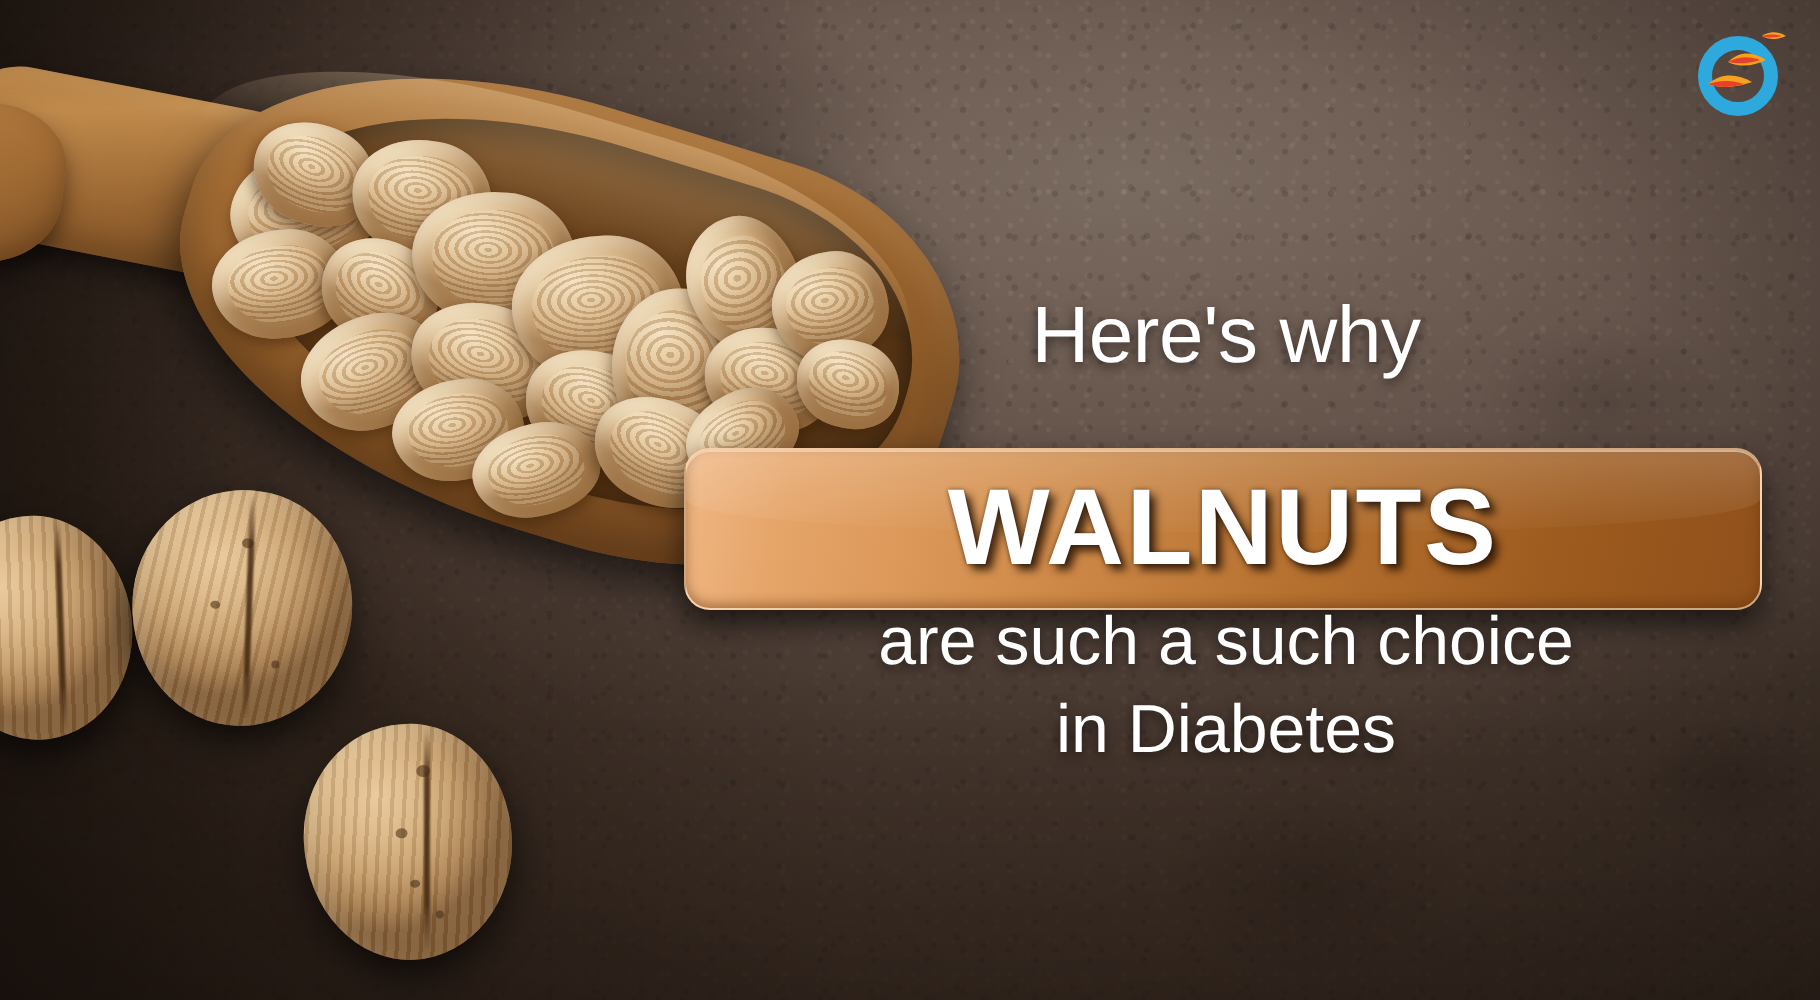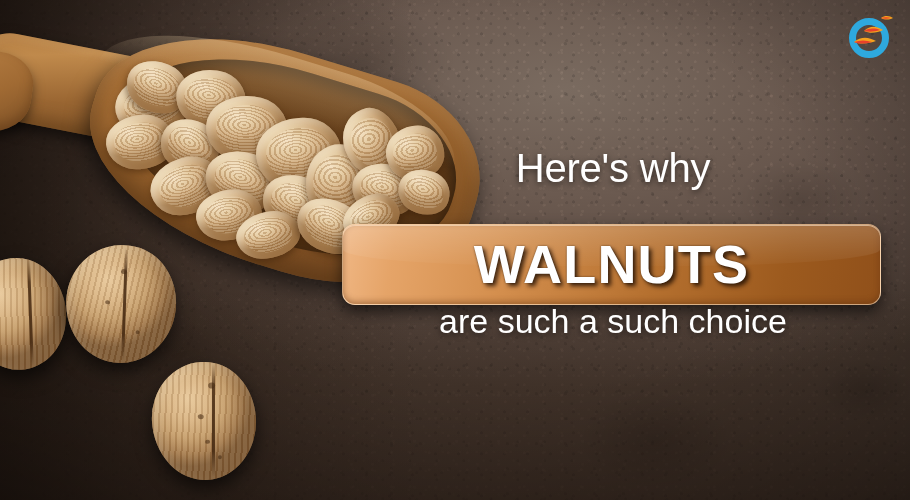--- a/index.html
+++ b/index.html
@@ -254,20 +254,21 @@
 
   <div class="heres-why">Here's why</div>
 
   <div class="banner">
     <div class="banner-gloss"></div>
     <div class="banner-text">WALNUTS</div>
   </div>
 
   <div class="sub">
     <div>are such a such choice</div>
+    <div>in Diabetes</div>
   </div>
 
   <div class="logo">
     <svg viewBox="0 0 48 48" width="48" height="48">
       <circle cx="21" cy="27" r="16.5" fill="none" stroke="#2EA9DE" stroke-width="7"></circle>
       <g>
         <path d="M6 31 C13 25, 21 26, 28 30 C22 32, 14 34, 6 31 Z" fill="#F6A21E"></path>
         <path d="M6 31 C12 29, 18 29, 24 31 C17 33, 11 33, 6 31 Z" fill="#E8412B"></path>
       </g>
       <g>

